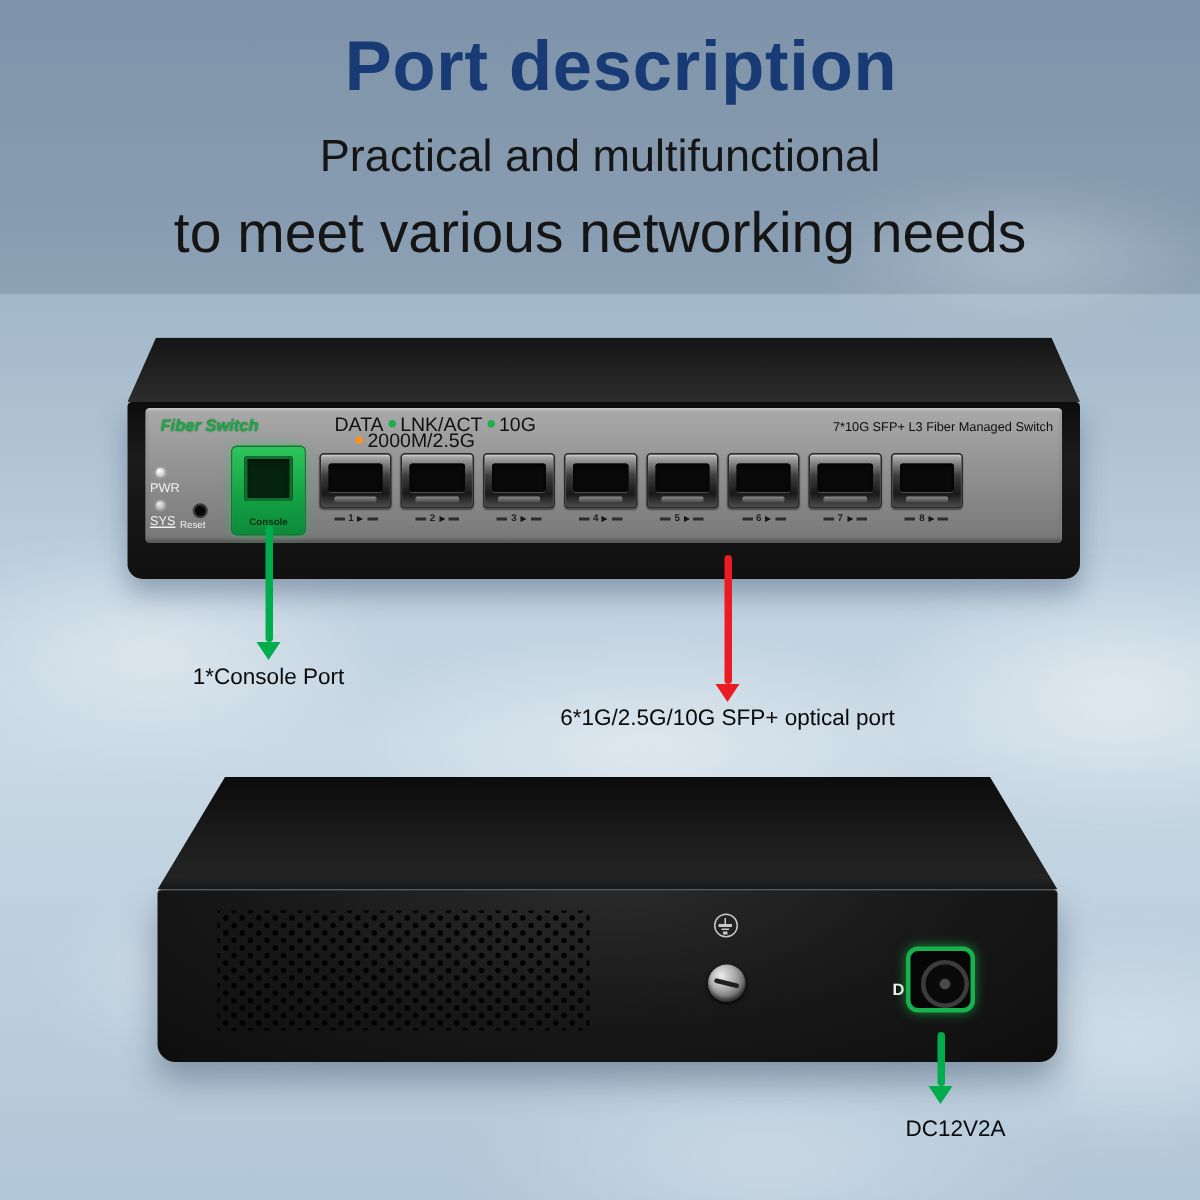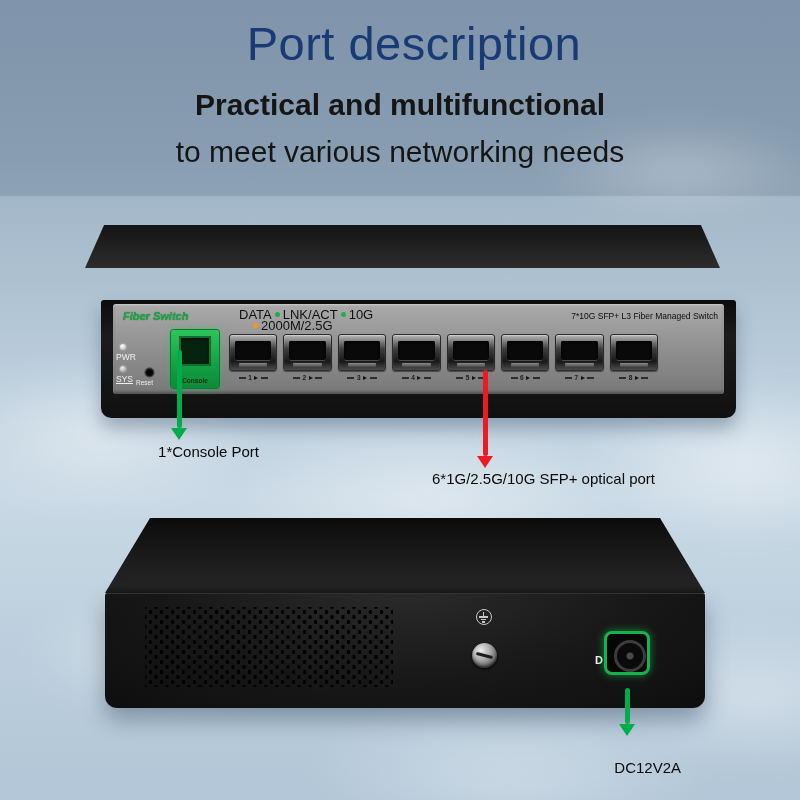--- a/index.html
+++ b/index.html
@@ -19,33 +19,33 @@
   .c1 { left: 540px; top: 120px; width: 280px; height: 100px; opacity: .35; }
   .c2 { left: -60px; top: 360px; width: 320px; height: 150px; opacity: .55; }
   .c3 { left: 580px; top: 380px; width: 330px; height: 160px; opacity: .6; }
   .c4 { left: 230px; top: 420px; width: 400px; height: 160px; opacity: .5; }
   .c5 { left: 20px; top: 590px; width: 280px; height: 130px; opacity: .4; }
   .c6 { left: 600px; top: 620px; width: 310px; height: 150px; opacity: .45; }
   .c7 { left: 300px; top: 700px; width: 420px; height: 150px; opacity: .4; }
 
   
   .header { position: absolute; left: 0; top: 0; width: 800px; height: 196px; text-align: center; }
-  .title { padding-top: 16px; font-size: 47px; font-weight: 400; letter-spacing: .5px; color: #183a75; margin-left: 28px; }
-  .sub1 { margin-top: 17px; font-size: 30px; color: #151515; font-weight: bold; }
-  .sub2 { margin-top: 13px; font-size: 30px; color: #151515; }
+  .title { padding-top: 16px; font-size: 47px; font-weight: 700; letter-spacing: .5px; color: #183a75; margin-left: 28px; }
+  .sub1 { margin-top: 17px; font-size: 30px; color: #151515; }
+  .sub2 { margin-top: 13px; font-size: 38px; color: #151515; }
 
   
   .front-switch { position: absolute; left: 85px; top: 225px; width: 635px; height: 150px; z-index: 2; }
   .fs-top { position: absolute; left: 0; top: 0; width: 100%; height: 43px;
     clip-path: polygon(3% 0, 97% 0, 100% 100%, 0 100%);
     background: linear-gradient(180deg, #141414, #222 55%, #2d2d2d); }
-  .fs-body { position: absolute; left: 16px; top: 43px; width: 100%; height: 118px;
+  .fs-body { position: absolute; left: 0; top: 43px; width: 100%; height: 118px;
     background: linear-gradient(180deg, #0c0c0c, #1b1b1b 30%, #101010);
     border-radius: 3px 3px 10px 10px;
-    box-shadow: 0 10px 18px rgba(40,60,85,.35); margin-top: 32px; }
+    box-shadow: 0 10px 18px rgba(40,60,85,.35); }
   .fs-panel { position: absolute; left: 12px; top: 4px; width: 611px; height: 90px;
     background: linear-gradient(180deg, #aaa, #8d8d8d 55%, #787878);
     border-radius: 3px;
     box-shadow: inset 0 1px 2px rgba(255,255,255,.45), inset 0 -2px 3px rgba(0,0,0,.35); }
 
   .brand { position: absolute; left: 10px; top: 6px; font-size: 11px; font-weight: 700; font-style: italic;
     color: #1fa845; text-shadow: 0 0 1px #0a5a24; white-space: nowrap; }
 
   .legend { position: absolute; left: 126px; top: 5px; font-size: 13px; color: #101010; line-height: 11px; white-space: nowrap; }
   .legend-row { display: flex; align-items: center; gap: 3px; }
@@ -137,24 +137,24 @@
     border-left: 8px solid transparent; border-right: 8px solid transparent; }
   .arrow.green .line { background: #00ad4d; }
   .arrow.green .head { border-top: 12px solid #00ad4d; }
   .arrow.red .line { background: #ec1b23; }
   .arrow.red .head { border-top: 12px solid #ec1b23; }
 
   .a-console { left: 171px; top: 350px; } .a-console .line { height: 78px; }
   .a-sfp { left: 477px; top: 370px; } .a-sfp .line { height: 86px; }
   .a-dc { left: 619px; top: 688px; } .a-dc .line { height: 36px; }
 
-  .ann { position: absolute; z-index: 5; text-align: right; font-size: 15px; color: #0a0a0a; }
+  .ann { position: absolute; z-index: 5; text-align: center; font-size: 15px; color: #0a0a0a; }
   .ann-console { left: 99px; top: 443px; width: 160px; }
   .ann-sfp { left: 315px; top: 470px; width: 340px; }
-  .ann-dc { left: 541px; top: 744px; width: 140px; margin-top: 15px; }
+  .ann-dc { left: 567px; top: 744px; width: 140px; }
 </style>
 </head>
 <body>
 
 <div class="stage">
 
   <div class="cloud c1"></div>
   <div class="cloud c2"></div>
   <div class="cloud c3"></div>
   <div class="cloud c4"></div>

